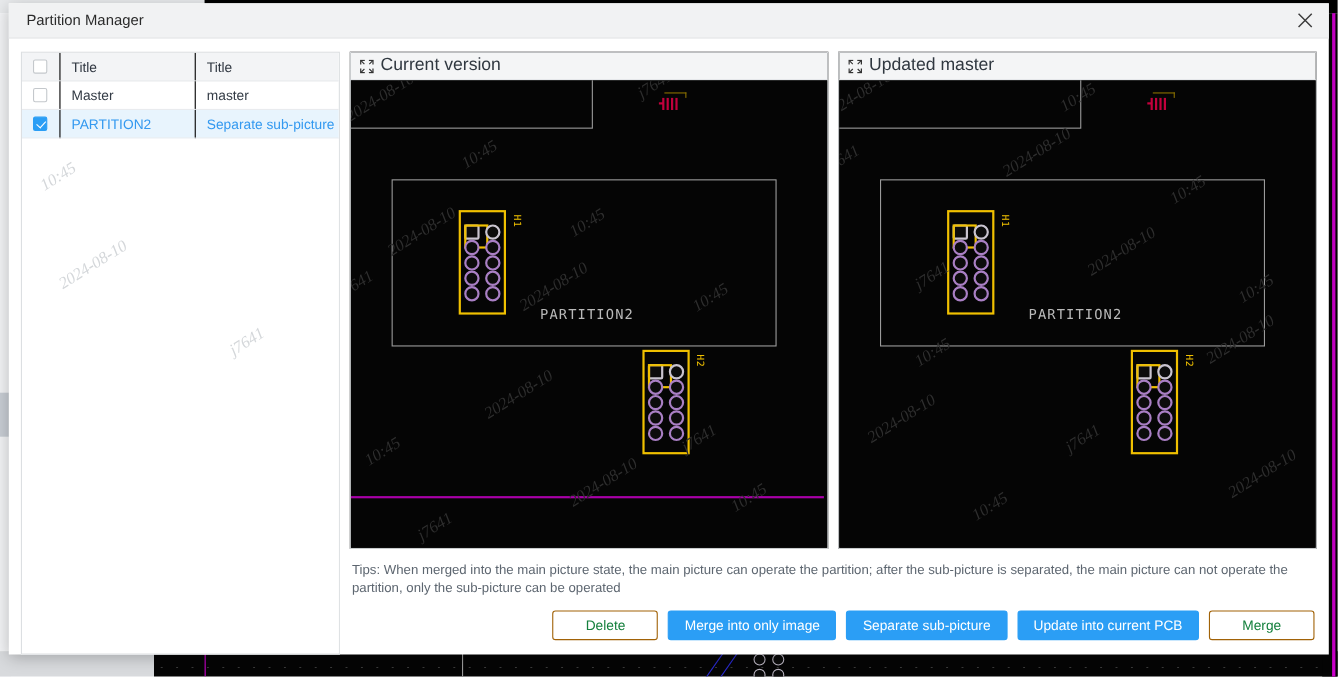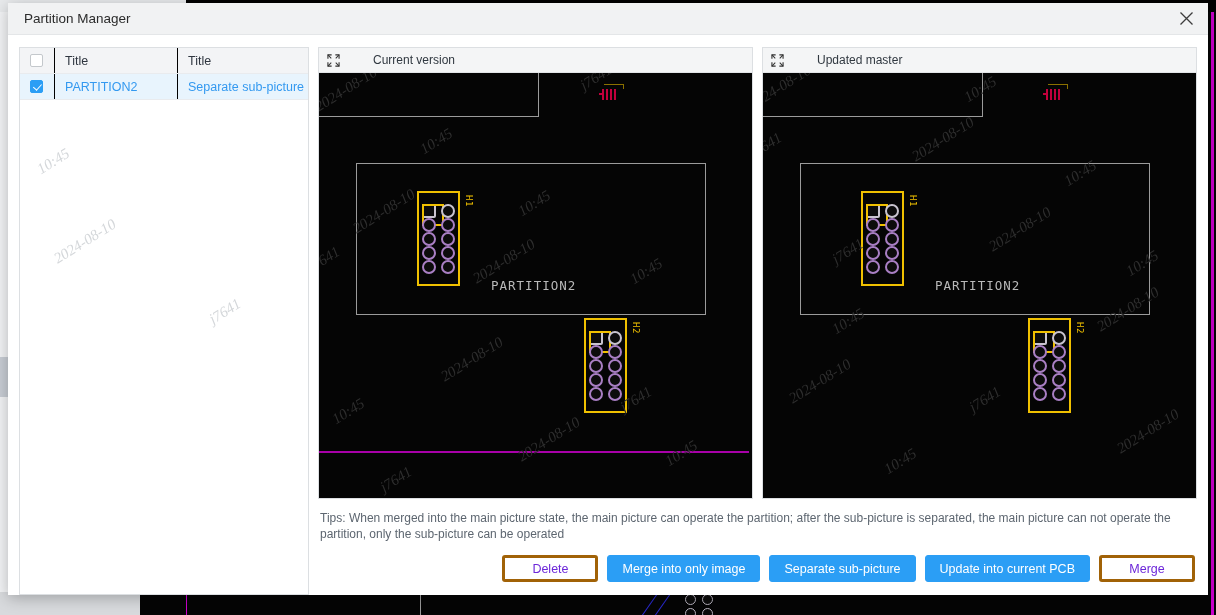--- a/index.html
+++ b/index.html
@@ -150,21 +150,21 @@
     display: flex; flex-direction: column;
     background: #000;
   }
   .preview-head {
     height: 24px; min-height: 24px;
     background: #f4f5f6;
     border-bottom: 1px solid #e2e4e7;
     display: flex; align-items: center; gap: 6px;
     padding-left: 8px;
   }
-  .preview-head-label { font-size: 12px; color: #303840; margin-left: 27px; }
+  .preview-head-label { font-size: 16px; color: #303840; }
   .expand-ico { width: 13px; height: 13px; display: block; cursor: pointer; }
   .canvas {
     flex: 1; position: relative; background: #050505; overflow: hidden;
   }
 
   
   .board-outline {
     position: absolute; border: 1px solid #9b9b9b; box-sizing: border-box;
   }
   .pcb-label {
@@ -239,21 +239,21 @@
     display: flex; justify-content: flex-end; gap: 9px;
     padding: 13px 2px 0 2px;
   }
   .btn {
     height: 27px; min-width: 60px; padding: 0 14px;
     font-size: 12.5px; border-radius: 3px; cursor: pointer;
     display: flex; align-items: center; justify-content: center;
     box-sizing: border-box; white-space: nowrap;
   }
   .btn-ghost {
-    background: #fff; border: 3px solid #a16207; color: #6d28d9;
+    background: #fff; border: 1px solid #a16207; color: #15803d;
     min-width: 96px;
   }
   .btn-primary {
     background: #2b9ef5; border: 1px solid #2b9ef5; color: #ffffff;
   }
 </style>
 </head>
 <body>
 
 <div id="app-backdrop">
@@ -301,20 +301,31 @@
             </th>
             <th class="col-title sep-v">
               <div class="cell-pad">Title</div>
             </th>
             <th class="col-status">
               <div class="cell-pad">Title</div>
             </th>
           </tr>
         </thead>
         <tbody>
+          <tr>
+            <td class="col-check sep-v">
+              <span class="cbx"></span>
+            </td>
+            <td class="col-title sep-v">
+              <div class="cell-pad">Master</div>
+            </td>
+            <td class="col-status">
+              <div class="cell-pad">master</div>
+            </td>
+          </tr>
           <tr class="row-selected">
             <td class="col-check sep-v">
               <span class="cbx checked"></span>
             </td>
             <td class="col-title sep-v">
               <div class="cell-pad">PARTITION2</div>
             </td>
             <td class="col-status">
               <div class="cell-pad">Separate sub-picture</div>
             </td>

